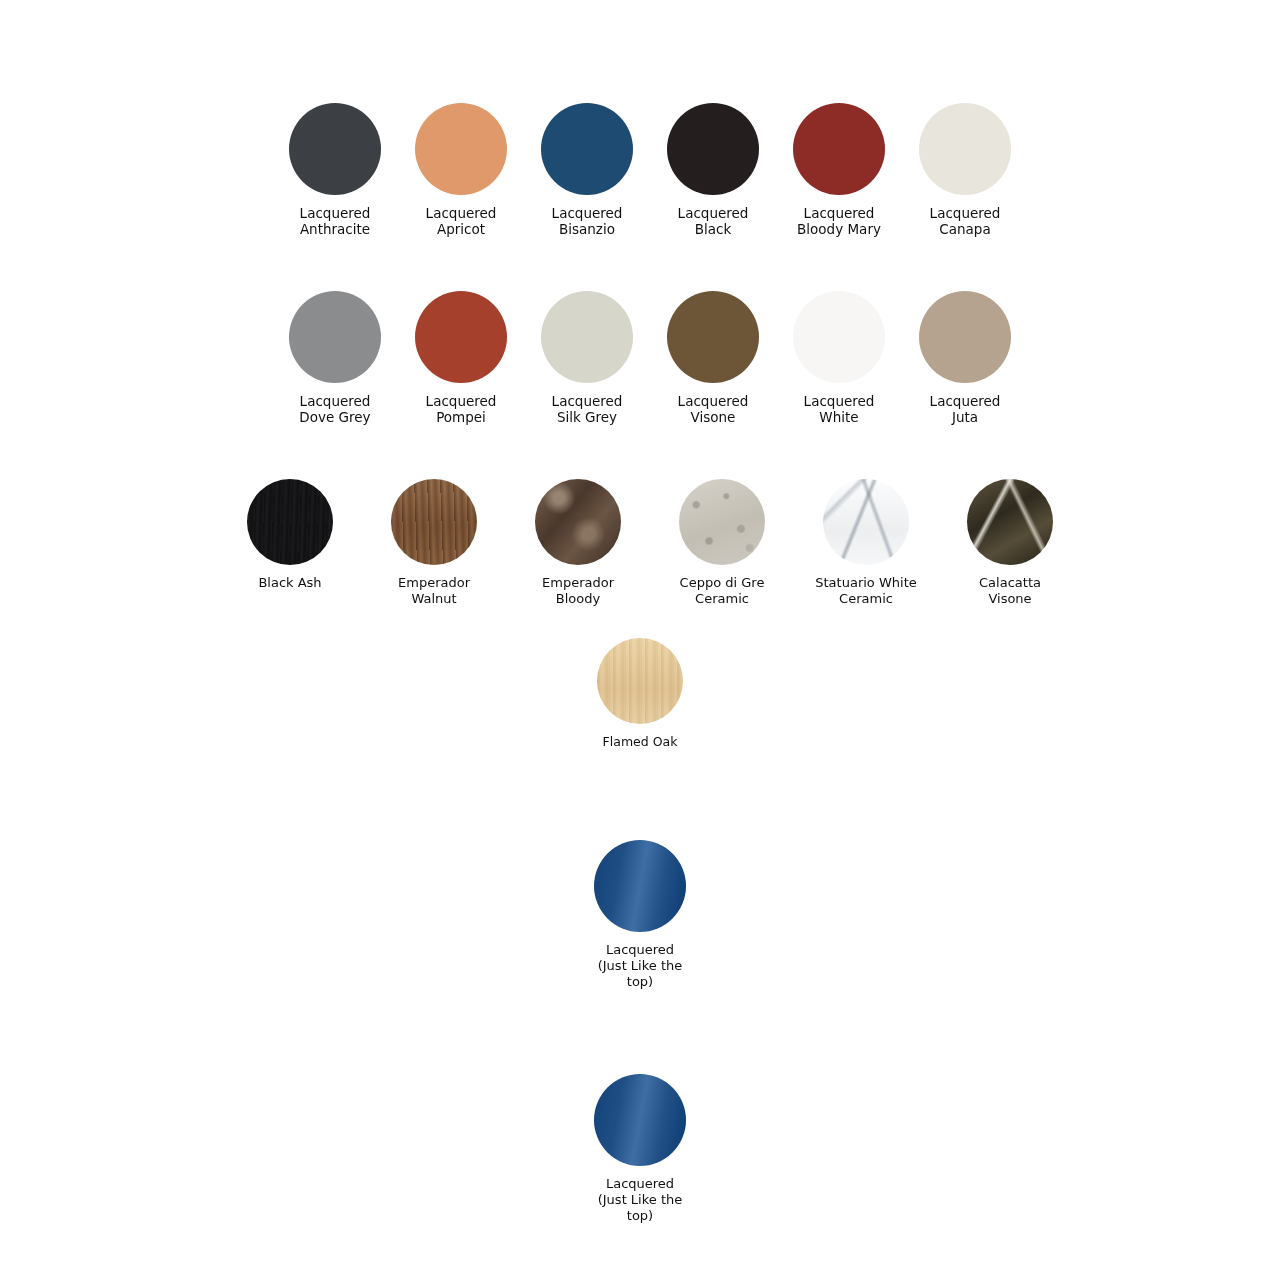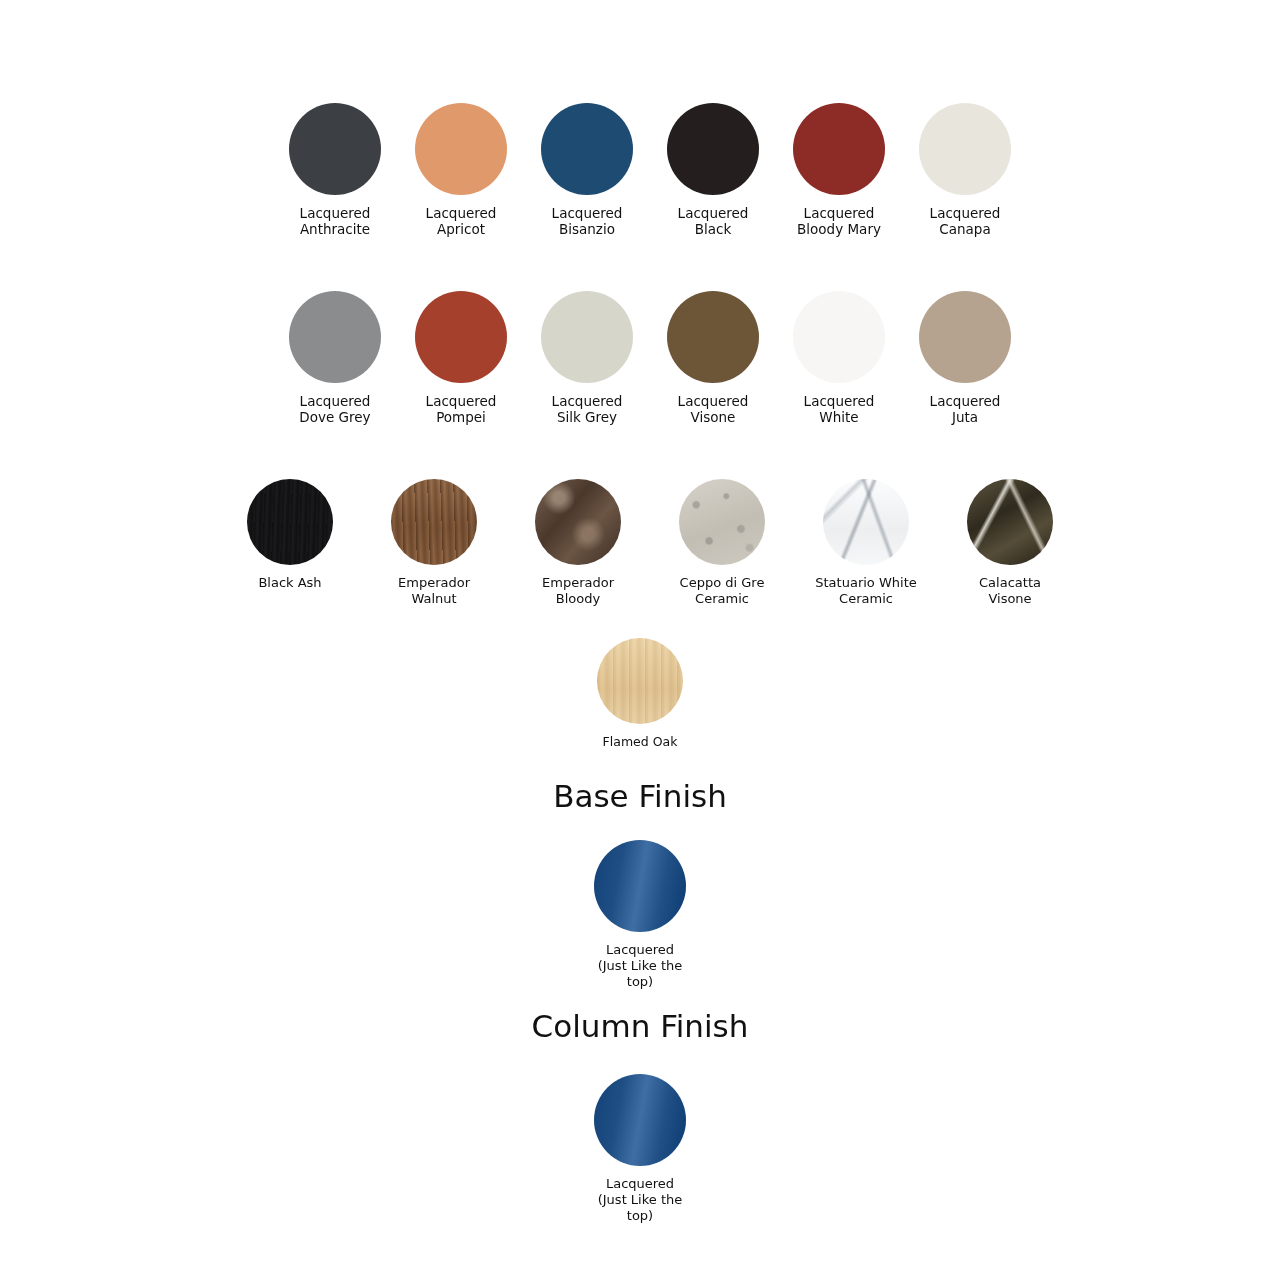--- a/index.html
+++ b/index.html
@@ -194,31 +194,29 @@
 Visone</div>
       </div>
     </div>
   <div class="swatch-row" id="row-top-4">
       <div class="swatch">
         <span class="disc" style="background: repeating-linear-gradient(90deg, rgba(190, 152, 96, 0.35) 0px, rgba(240, 216, 176, 0.18) 5px, rgba(198, 161, 104, 0.3) 10px, rgba(243, 222, 186, 0.12) 16px), linear-gradient(rgb(239, 217, 174) 0%, rgb(224, 195, 146) 60%, rgb(233, 210, 169) 100%);"></span>
         <div class="caption">Flamed Oak</div>
       </div>
     </div>
 
-  <div class="section-title" id="base-finish-title">Base Finish</div>
   <div class="swatch-row" id="row-base">
       <div class="swatch">
         <span class="disc" style="background: linear-gradient(100deg, rgb(18, 66, 120) 0%, rgb(30, 78, 132) 28%, rgb(62, 110, 164) 50%, rgb(32, 80, 134) 72%, rgb(10, 58, 112) 100%);"></span>
         <div class="caption">Lacquered
 (Just Like the
 top)</div>
       </div>
     </div>
 
-  <div class="section-title" id="column-finish-title">Column Finish</div>
   <div class="swatch-row" id="row-column">
       <div class="swatch">
         <span class="disc" style="background: linear-gradient(100deg, rgb(18, 66, 120) 0%, rgb(30, 78, 132) 28%, rgb(62, 110, 164) 50%, rgb(32, 80, 134) 72%, rgb(10, 58, 112) 100%);"></span>
         <div class="caption">Lacquered
 (Just Like the
 top)</div>
       </div>
     </div>
 
 </div>

